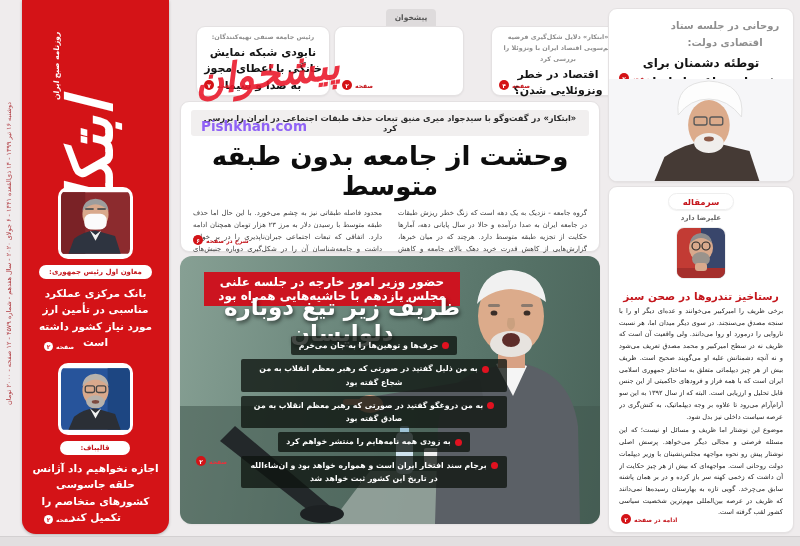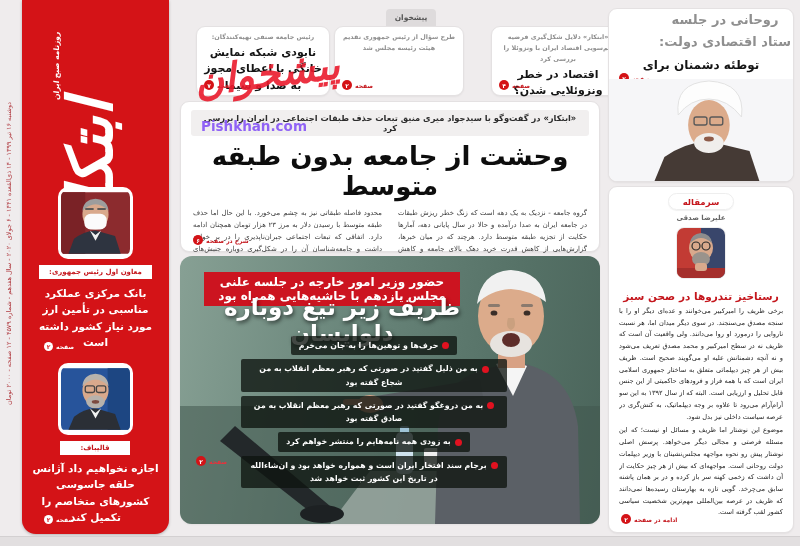--- a/index.html
+++ b/index.html
@@ -14,21 +14,21 @@
   .sidebar{position:absolute;left:22px;top:0;width:147px;height:534px;background:#d41317;
     border-radius:0 0 14px 14px;box-shadow:0 1px 3px rgba(0,0,0,.25);}
   .logo-title{position:absolute;left:38px;top:322px;width:310px;transform:rotate(-90deg);
     transform-origin:0 0;font-size:62px;font-weight:bold;font-style:italic;color:#fff;
     direction:rtl;text-align:center;line-height:1;}
   .logo-sub{position:absolute;left:30px;top:108px;width:86px;transform:rotate(-90deg) skewX(-8deg);
     transform-origin:0 0;font-size:7.5px;font-weight:bold;color:#fff;direction:rtl;text-align:center;}
   .sb-photo{position:absolute;left:36px;width:75px;height:72px;background:#fff;border-radius:10px;
     padding:3px;box-sizing:border-box;}
   .sb-photo svg{width:100%;height:100%;border-radius:7px;display:block;}
-  .sb-pill{position:absolute;left:17px;width:113px;height:14px;background:#fff;border-radius:0;
+  .sb-pill{position:absolute;left:17px;width:113px;height:14px;background:#fff;border-radius:7px;
     color:#c4161c;font-size:7px;font-weight:bold;display:flex;align-items:center;justify-content:center;direction:rtl;}
   .sb-title{position:absolute;left:9px;width:129px;color:#fff;font-weight:bold;font-size:10.5px;
     line-height:1.55;text-align:center;direction:rtl;}
   .sb-badge{position:absolute;display:flex;align-items:center;gap:3px;direction:rtl;
     color:#fff;font-size:6px;font-weight:bold;}
   .sb-badge .circ{width:9px;height:9px;border-radius:50%;background:#fff;color:#d41317;
     font-size:6px;display:flex;align-items:center;justify-content:center;font-weight:bold;}
 
   
   .card{position:absolute;background:#fff;border:1px solid #e4e1e2;border-radius:9px;
@@ -81,21 +81,21 @@
     padding:3px 8px;border-radius:2px;text-align:center;line-height:1.7;max-width:250px;direction:rtl;}
   .z-bullet .dot{display:inline-block;width:7px;height:7px;border-radius:50%;background:#e01220;
     margin-left:4px;vertical-align:middle;}
   .z-badge{position:absolute;left:16px;top:200px;display:flex;align-items:center;gap:3px;
     direction:rtl;color:#e8323c;font-size:6px;font-weight:bold;}
   .z-badge .circ{width:10px;height:10px;border-radius:50%;background:#d41317;color:#fff;
     font-size:6px;display:flex;align-items:center;justify-content:center;}
 
   
   #rouhani-card{left:608px;top:8px;width:186px;height:174px;overflow:hidden;}
-  #rouhani-card .kicker{font-size:13px;padding-left:48px;}
+  #rouhani-card .kicker{margin-top:8px;font-size:10px;padding-left:48px;}
   #rouhani-card .headline{font-size:12px;line-height:1.55;margin:3px 8px 0;}
   #rouhani-card .badge{left:10px;top:64px;}
   #rouhani-card svg{position:absolute;left:0;bottom:0;width:100%;height:102px;}
 
   
   #editorial-card{left:608px;top:186px;width:186px;height:347px;}
   .ed-pill{margin:6px auto 0;width:64px;height:15px;border:1px solid #eee;border-radius:9px;
     color:#c4161c;font-size:8.5px;font-weight:bold;display:flex;align-items:center;justify-content:center;
     box-shadow:0 1px 1px rgba(0,0,0,.06);direction:rtl;}
   .ed-author{margin:2px auto 0;width:80px;height:12px;border-radius:7px;color:#666;font-size:7px;
@@ -172,21 +172,20 @@
   <div class="card tbox" id="box-econ">
     <div class="kicker">«ابتکار» دلایل شکل‌گیری فرضیه هم‌سویی اقتصاد ایران با ونزوئلا را بررسی کرد</div>
     <div class="headline">اقتصاد در خطر ونزوئلایی شدن؟</div>
     <div class="badge">
       <span>صفحه</span>
       <span class="circ">۴</span>
     </div>
   </div>
 
   <div class="card tbox" id="box-parl">
-    <div class="kicker">طرح سؤال از رئیس جمهوری تقدیم هیئت رئیسه مجلس شد</div>
     <div class="badge">
       <span>صفحه</span>
       <span class="circ">۲</span>
     </div>
   </div>
 
   <div class="card tbox" id="box-video">
     <div class="kicker">رئیس جامعه صنفی تهیه‌کنندگان:</div>
     <div class="headline">نابودی شبکه نمایش خانگی با اعطای مجوز به صدا و سیما</div>
     <div class="badge">
@@ -259,21 +258,21 @@
       <ellipse cx="101" cy="64" rx="15" ry="10" fill="#f0eeec"></ellipse>
       <path d="M70 36 Q66 4 101 2 Q138 4 134 38 Q120 20 101 20 Q82 20 70 36 Z" fill="#fdfdfd" stroke="#e2e2e2"></path>
       <rect x="86" y="38" width="13" height="8" rx="2" fill="none" stroke="#5a5a5a" stroke-width="1.4"></rect>
       <rect x="102" y="38" width="13" height="8" rx="2" fill="none" stroke="#5a5a5a" stroke-width="1.4"></rect>
       <ellipse cx="101" cy="60" rx="5" ry="2.4" fill="#8d5b49"></ellipse>
     </svg>
   </div>
 
   <div class="card" id="editorial-card">
     <div class="ed-pill">سرمقاله</div>
-    <div class="ed-author">علیرضا صدقی</div>
+    <div class="ed-author">علیرضا دارد</div>
     <div class="ed-photo">
       <svg viewBox="0 0 48 50">
         <rect width="24" height="50" fill="#c23b34"></rect>
         <rect x="24" width="24" height="50" fill="#39466b"></rect>
         <rect y="40" width="48" height="10" fill="#a52f2c"></rect>
         <ellipse cx="24" cy="20" rx="12" ry="13" fill="#d9a98c"></ellipse>
         <path d="M13 15 Q14 6 24 5 Q34 6 35 15 Q29 10 24 10 Q19 10 13 15 Z" fill="#8d8d8d"></path>
         <circle cx="19" cy="18" r="4" fill="none" stroke="#2b2b2b" stroke-width="1.2"></circle>
         <circle cx="29" cy="18" r="4" fill="none" stroke="#2b2b2b" stroke-width="1.2"></circle>
         <ellipse cx="24" cy="31" rx="9" ry="7" fill="#9a938c"></ellipse>

